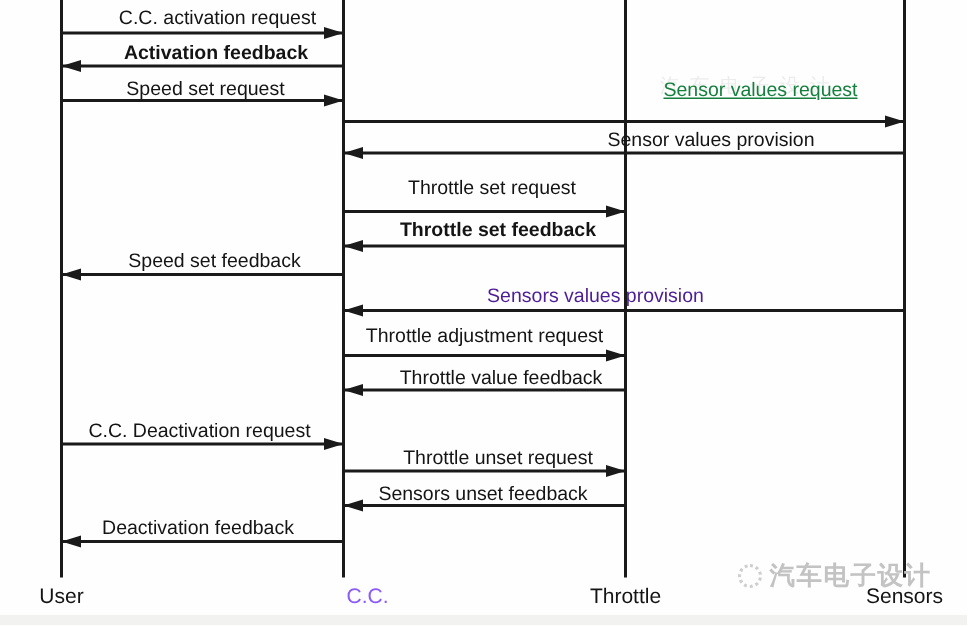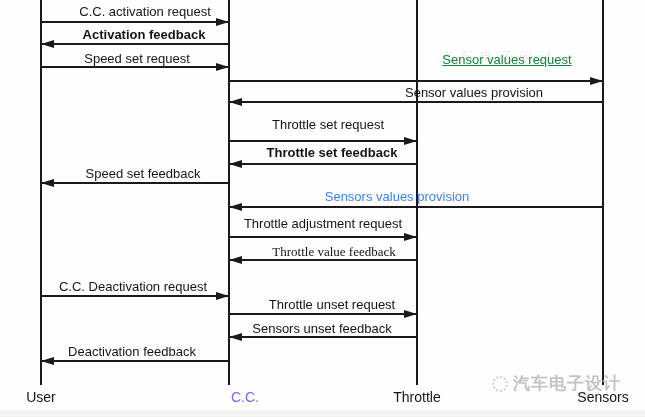--- a/index.html
+++ b/index.html
@@ -55,27 +55,27 @@
       <div class="arrowhead right" style="top: 136.75px; left: 404px;"></div>
       <div class="msg-label" style="left: 328px; top: 117px; color: rgb(20, 20, 20);">Throttle set request</div>
       <div class="msg-line" style="left: 229px; top: 163px; width: 188px; background: rgb(26, 26, 26);"></div>
       <div class="arrowhead left" style="top: 159.75px; left: 229px;"></div>
       <div class="msg-label" style="left: 332px; top: 145px; color: rgb(20, 20, 20); font-weight: bold;">Throttle set feedback</div>
       <div class="msg-line" style="left: 41px; top: 182px; width: 188px; background: rgb(26, 26, 26);"></div>
       <div class="arrowhead left" style="top: 178.75px; left: 41px;"></div>
       <div class="msg-label" style="left: 143px; top: 166px; color: rgb(20, 20, 20); text-align: right;">Speed set feedback</div>
       <div class="msg-line" style="left: 229px; top: 206px; width: 374px; background: rgb(26, 26, 26);"></div>
       <div class="arrowhead left" style="top: 202.75px; left: 229px;"></div>
-      <div class="msg-label" style="left: 397px; top: 189px; color: #3b82f6;">Sensors values provision</div>
+      <div class="msg-label" style="left: 397px; top: 189px; color: #4c1d95;">Sensors values provision</div>
       <div class="msg-line" style="left: 229px; top: 236px; width: 188px; background: rgb(26, 26, 26);"></div>
       <div class="arrowhead right" style="top: 232.75px; left: 404px;"></div>
       <div class="msg-label" style="left: 323px; top: 216px; color: rgb(20, 20, 20);">Throttle adjustment request</div>
       <div class="msg-line" style="left: 229px; top: 259px; width: 188px; background: rgb(26, 26, 26);"></div>
       <div class="arrowhead left" style="top: 255.75px; left: 229px;"></div>
-      <div class="msg-label" style="left: 334px; top: 244px; color: rgb(20, 20, 20); font-family: Liberation Serif, serif;">Throttle value feedback</div>
+      <div class="msg-label" style="left: 334px; top: 244px; color: rgb(20, 20, 20);">Throttle value feedback</div>
       <div class="msg-line" style="left: 41px; top: 295px; width: 188px; background: rgb(26, 26, 26);"></div>
       <div class="arrowhead right" style="top: 291.75px; left: 216px;"></div>
       <div class="msg-label" style="left: 133px; top: 279px; color: rgb(20, 20, 20);">C.C. Deactivation request</div>
       <div class="msg-line" style="left: 229px; top: 313px; width: 188px; background: rgb(26, 26, 26);"></div>
       <div class="arrowhead right" style="top: 309.75px; left: 404px;"></div>
       <div class="msg-label" style="left: 332px; top: 297px; color: rgb(20, 20, 20);">Throttle unset request</div>
       <div class="msg-line" style="left: 229px; top: 336px; width: 188px; background: rgb(26, 26, 26);"></div>
       <div class="arrowhead left" style="top: 332.75px; left: 229px;"></div>
       <div class="msg-label" style="left: 322px; top: 321px; color: rgb(20, 20, 20);">Sensors unset feedback</div>
       <div class="msg-line" style="left: 41px; top: 360px; width: 188px; background: rgb(26, 26, 26);"></div>

